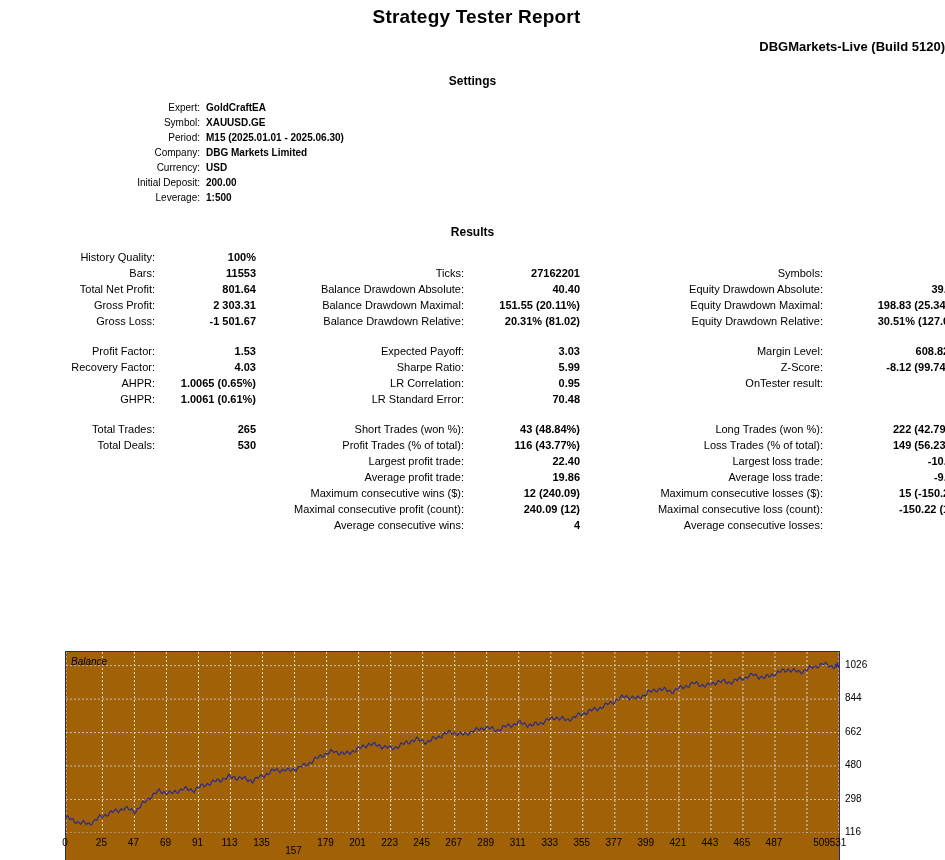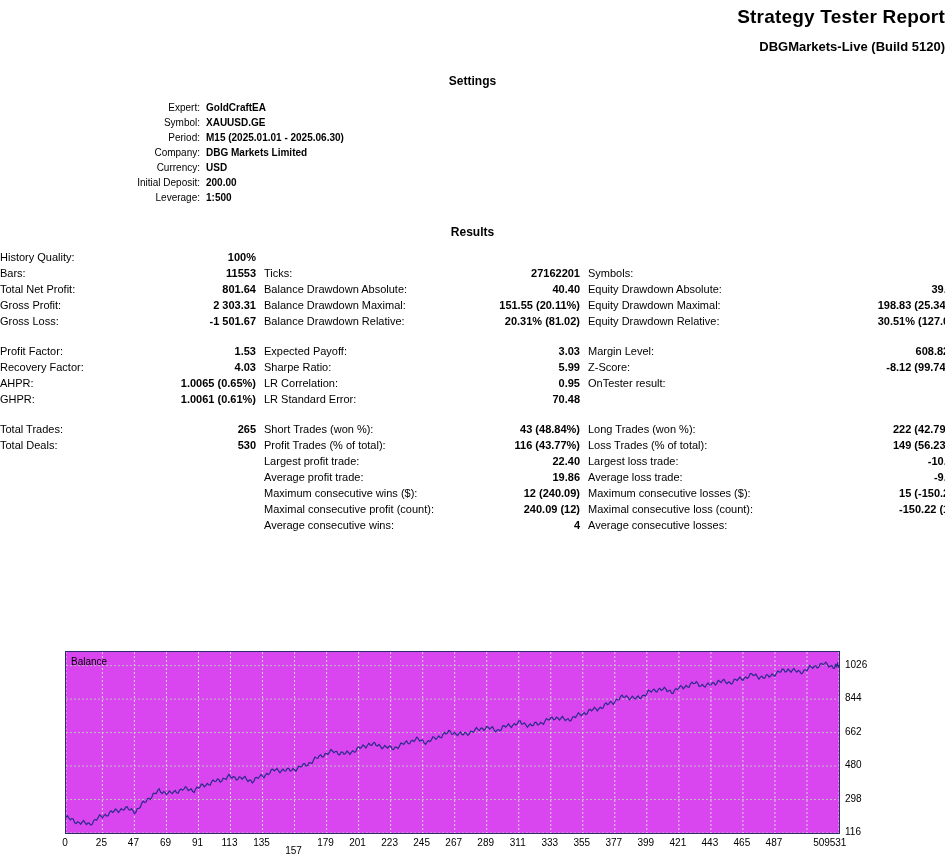--- a/index.html
+++ b/index.html
@@ -14,21 +14,21 @@
     font-size: 11px;
     color: #000000;
     overflow: hidden;
   }
   .page {
     position: relative;
     width: 945px;
     height: 860px;
   }
   .title {
-    text-align: right;
+    text-align: center;
     font-size: 19px;
     font-weight: bold;
     margin-top: 6px;
     letter-spacing: 0.2px;
     padding-left: 8px;
   }
   .subtitle {
     text-align: right;
     font-size: 13px;
     font-weight: bold;
@@ -67,21 +67,21 @@
     width: 100%;
     border-collapse: collapse;
     table-layout: fixed;
   }
   .results td {
     font-size: 11px;
     padding: 2px 0;
     white-space: nowrap;
   }
   .results td.l {
-    text-align: left;
+    text-align: right;
     padding-right: 6px;
   }
   .results td.v {
     text-align: right;
     font-weight: bold;
     padding-right: 8px;
   }
   .c1l { width: 155px; }
   .c1v { width: 95px; }
   .c2l { width: 200px; }
@@ -95,24 +95,25 @@
     left: 65px;
     top: 645px;
     width: 845px;
     height: 205px;
   }
   .chart-box {
     position: absolute;
     left: 0;
     top: 0;
     width: 775px;
-    height: 183px;
+    height: 210px;
     border: 1px solid #2b2b6b;
-    background: #d946ef;
+    background: #a16207;
     box-sizing: border-box;
+    font-style: italic;
   }
   .chart-legend {
     position: absolute;
     left: 5px;
     top: 4px;
     font-size: 10px;
     color: #000;
     z-index: 5;
   }
   .chart-svg {

